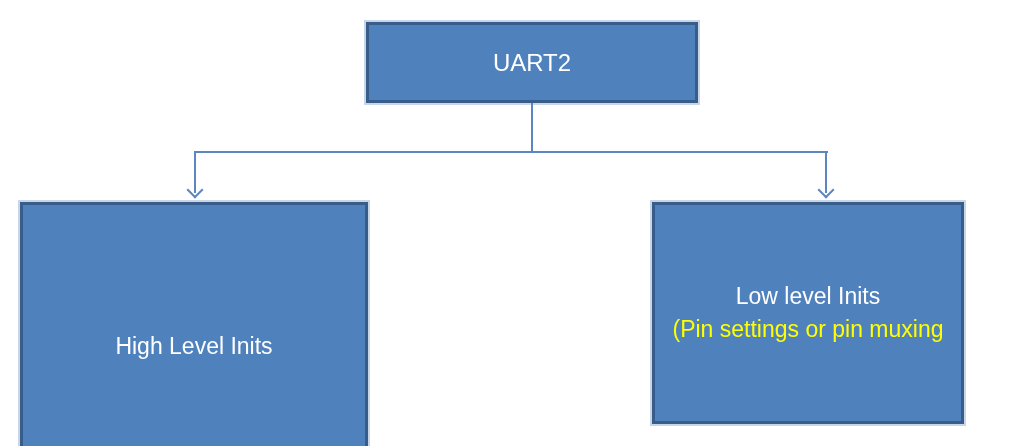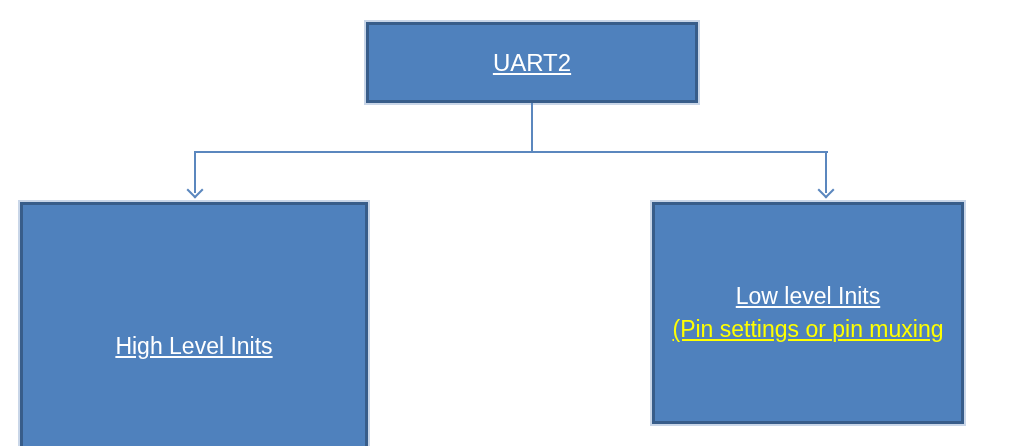--- a/index.html
+++ b/index.html
@@ -25,21 +25,20 @@
     display:flex;
     flex-direction:column;
     align-items:center;
     justify-content:center;
     text-align:center;
   }
   .node .line{
     line-height:33px;
     font-size:23px;
     white-space:nowrap;
-    text-decoration:underline;
   }
   .node .title{color:var(--title-text);}
   .node .detail{color:var(--detail-text);}
 
   #root-box{left:366px;top:22px;width:332px;height:81px;}
   #root-box .title{font-size:24px;}
 
   #left-box{left:20px;top:202px;width:348px;height:288px;text-align:right;}
   #right-box{left:652px;top:202px;width:312px;height:222px;}
 

